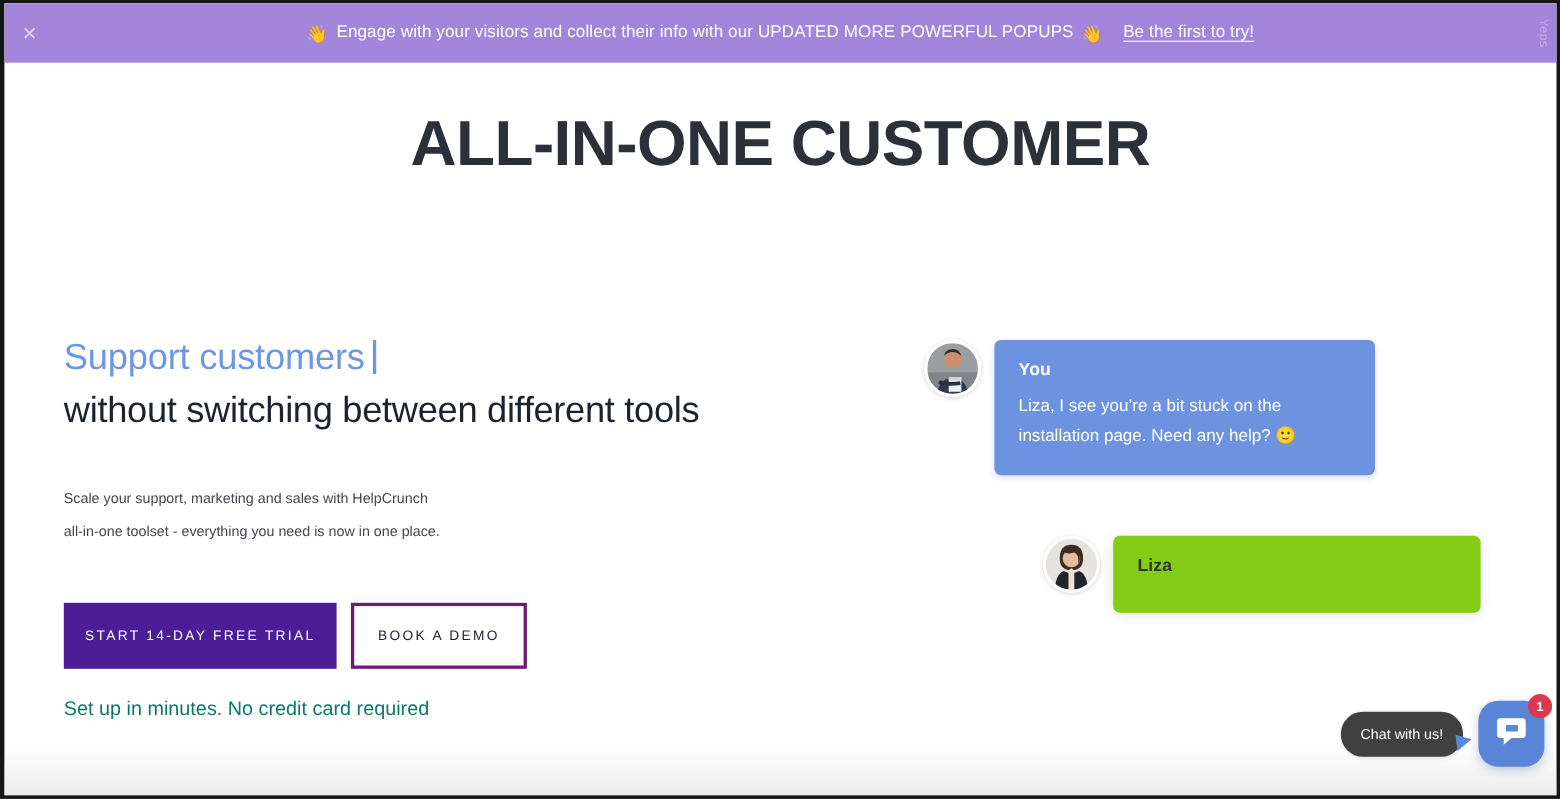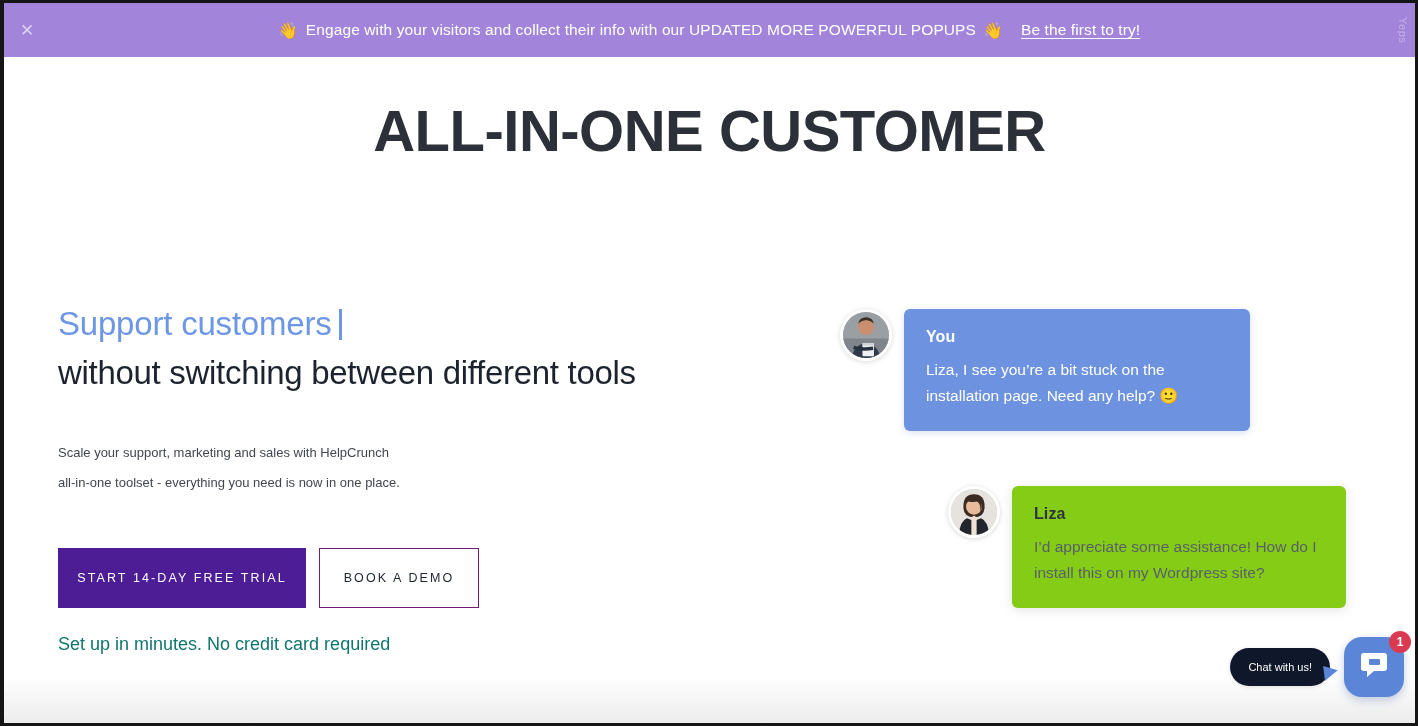--- a/index.html
+++ b/index.html
@@ -170,21 +170,21 @@
     cursor: pointer;
     font-family: "Liberation Sans", sans-serif;
     display: flex; align-items: center; justify-content: center;
   }
 
   #btn-demo {
     width: 160px;
     height: 60px;
     background: #ffffff;
     color: #1d232e;
-    border: 1px solid #701a75;
+    border: 3px solid #701a75;
     font-size: 12.5px;
     letter-spacing: 2.1px;
     font-weight: 500;
     cursor: pointer;
     font-family: "Liberation Sans", sans-serif;
     display: flex; align-items: center; justify-content: center;
   }
 
   #cta-note {
     margin-top: 26px;
@@ -262,23 +262,23 @@
   #chat-widget {
     position: absolute;
     right: 11px;
     bottom: 26px;
     display: flex;
     align-items: center;
   }
 
   #chat-teaser {
     position: relative;
-    background: #0f172a;
+    background: #404040;
     color: #ffffff;
-    font-size: 11px;
+    font-size: 13px;
     padding: 13px 18px;
     border-radius: 20px;
     margin-right: 14px;
     white-space: nowrap;
     box-shadow: 0 1px 4px rgba(0,0,0,0.12);
     cursor: pointer;
   }
   #chat-teaser::after {
     content: "";
     position: absolute;
@@ -386,21 +386,20 @@
             <path d="M26 6 q12 0 12 14 q0 12 -12 12 q-12 0 -12 -12 q0 -14 12 -14z" fill="#3b2b22"></path>
             <circle cx="26" cy="20" r="9" fill="#e8bb9c"></circle>
             <path d="M15 14 q6 -7 11 -7 q6 0 8 5 q2 10 -1 13 q1 -9 -4 -11 q-7 2 -12 -1z" fill="#3b2b22"></path>
             <path d="M26 30 q-3 3 -6 3 l0 19 l12 0 l0 -19 q-3 0 -6 -3z" fill="#efe1d5"></path>
             <path d="M18 33 q-8 3 -9 19 l14 0 l0 -17z" fill="#22252b"></path>
             <path d="M34 33 q8 3 9 19 l-14 0 l0 -17z" fill="#22252b"></path>
           </svg>
         </div>
         <div class="bubble white">
           <div class="who">Liza</div>
-          <div class="msg">I’d appreciate some assistance! How do I install this on my Wordpress site?</div>
         </div>
       </div>
     </div>
 
     <div id="bottom-fade"></div>
 
     <div id="chat-widget">
       <div id="chat-teaser">Chat with us!</div>
       <div id="chat-launcher">
         <span>

